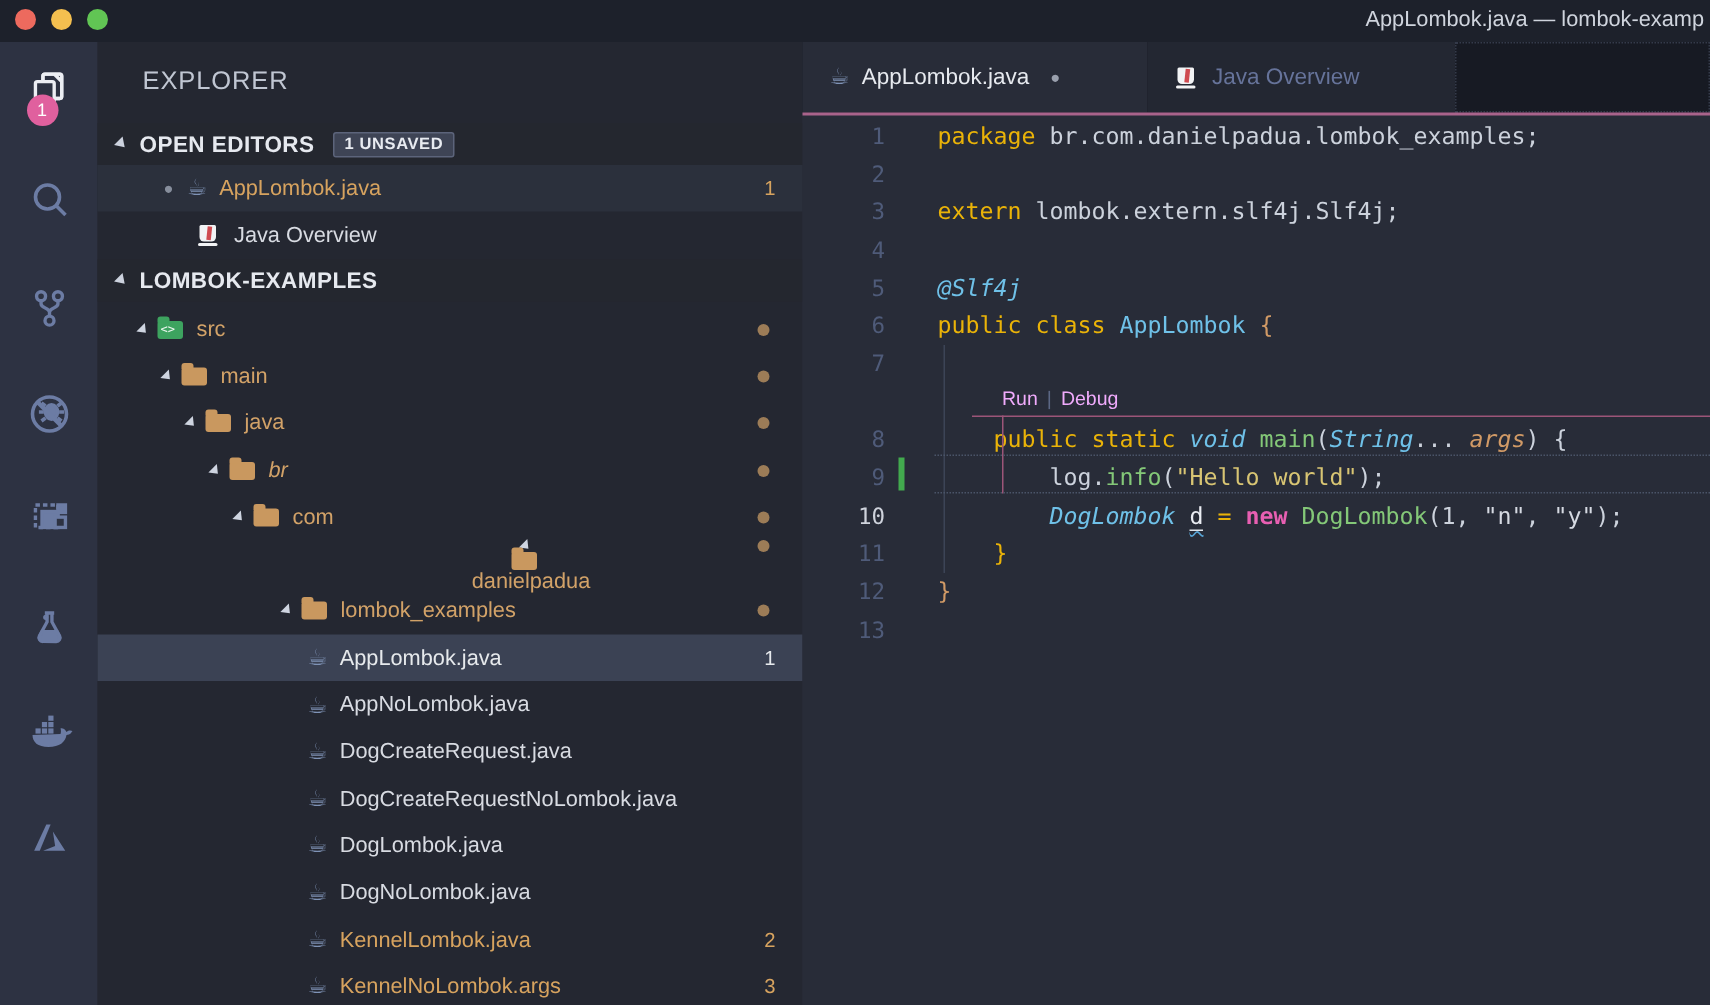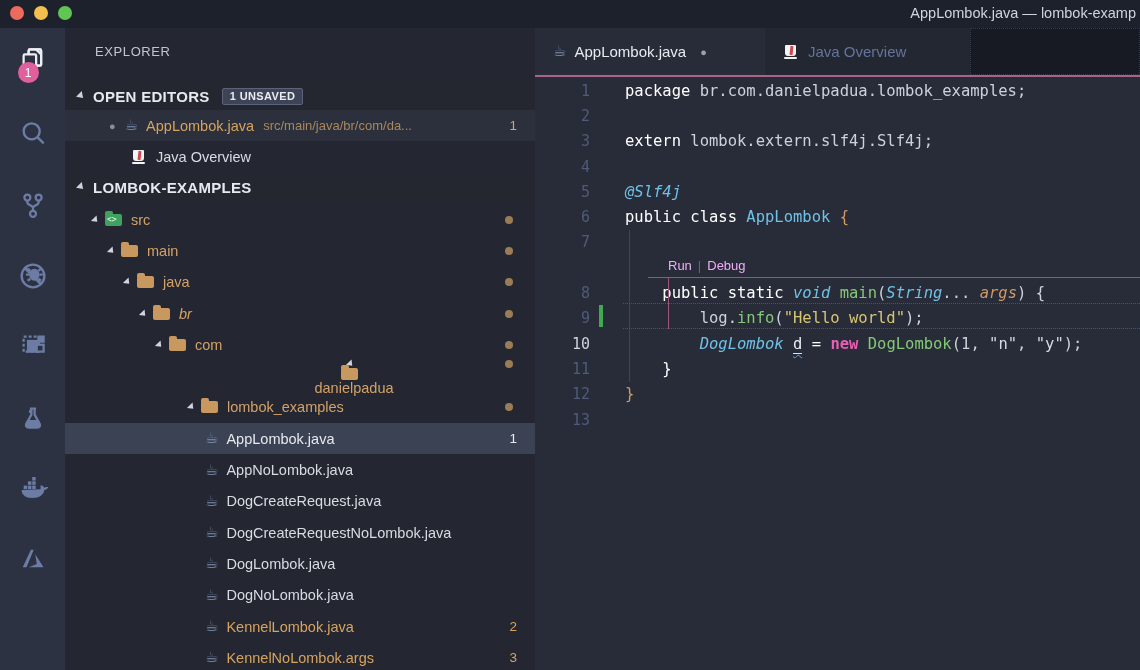--- a/index.html
+++ b/index.html
@@ -22,21 +22,21 @@
   .act-item svg { stroke:#6c7ca4; fill:none; stroke-width:1.8; }
   .act-item.active svg { stroke:#eceef3; }
   #act-badge { position:absolute; right:9px; bottom:-4px; width:21px; height:21px;
                border-radius:50%; background:#e0609e; color:#fff; font-size:12px;
                display:flex; align-items:center; justify-content:center; }
   .act-ic-wrap { position:relative; }
 
   
   #sidebar { position:absolute; left:65px; top:28px; width:470px; height:642px;
              background:#242731; color:#d8dbe2; }
-  #explorer-title { position:absolute; left:30px; top:16px; font-size:13px;
+  #explorer-title { position:absolute; left:30px; top:16px; font-size:17px;
                     letter-spacing:.6px; color:#c0c6d2; }
   .sec-header { position:absolute; left:0; width:470px; height:28px;
                 display:flex; align-items:center; padding-left:13px;
                 background:#24272f; }
   .sec-title { font-weight:700; font-size:15px; letter-spacing:.3px; color:#e6e9ef; }
   .twistie { display:inline-block; width:0; height:0;
              border-left:6px solid #ccd2de; border-top:4px solid transparent;
              border-bottom:4px solid transparent; transform:rotate(45deg);
              margin-right:9px; flex:0 0 auto; }
   .unsaved-badge { margin-left:12px; background:#3e4455; border:1px solid #5c647b;
@@ -98,21 +98,21 @@
           font-family:"DejaVu Sans Mono", monospace; font-size:15.5px; }
   .ln { width:55px; text-align:right; color:#4f5b79; flex:0 0 auto;
         font-size:15px; }
   .ln.active { color:#cfd3dc; }
   .ctext { margin-left:35px; white-space:pre; }
   .lens { position:absolute; left:133px; top:3px;
           font-family:"Liberation Sans", sans-serif; font-size:13px; color:#5b6784; }
   .lens .lens-link { color:#f0abfc; }
   .lens .sep { margin:0 6px; }
 
-  .tok.kw   { color:#ffffff; }
+  .tok.kw   { color:#eab308; }
   .tok.kwb  { color:#e85fb2; font-weight:bold; }
   .tok.typ  { color:#6fc1e8; font-style:italic; }
   .tok.typn { color:#6fc1e8; }
   .tok.fn   { color:#84c878; }
   .tok.str  { color:#d8c573; }
   .tok.strw { color:#d6dae2; }
   .tok.pl   { color:#ccd2dc; }
   .tok.brc  { color:#d19a66; }
   .tok.prm  { color:#d19a66; font-style:italic; }
   .tok.dvar { color:#eaedf3; border-bottom:1px solid #dfe3ea;
@@ -237,21 +237,20 @@
     <div class="sec-header" style="top:54px;">
       <span class="twistie"></span>
       <span class="sec-title">OPEN EDITORS</span>
       <span class="unsaved-badge">1 UNSAVED</span>
     </div>
 
     <div class="oe-row oe-active" style="top:82px;">
       <span class="dirty">●</span>
       <span class="jcup">☕</span>
       <span class="warn-text">AppLombok.java</span>
-      <span class="oe-path">src/main/java/br/com/da...</span>
       <span class="row-badge warn-text">1</span>
     </div>
 
     <div class="oe-row" style="top:113px;">
       <span class="mug" style="margin-left:66px;">
         <span class="cup"></span>
           <span class="book"></span>
           <span class="base"></span>
       </span>
       <span>Java Overview</span>

